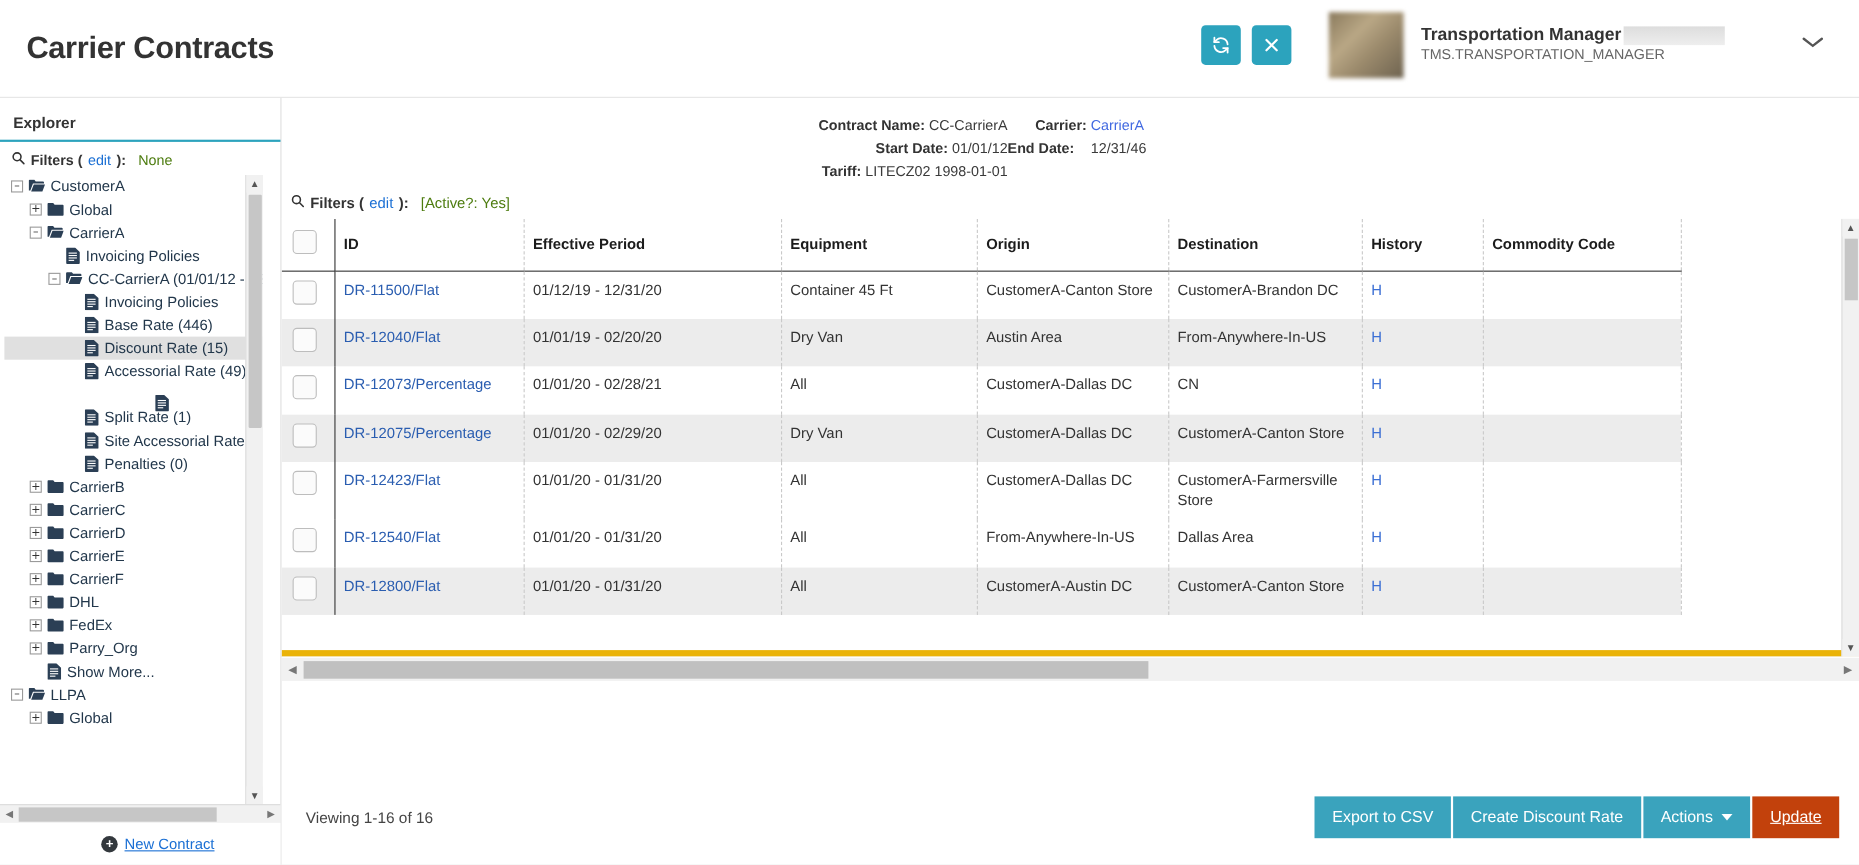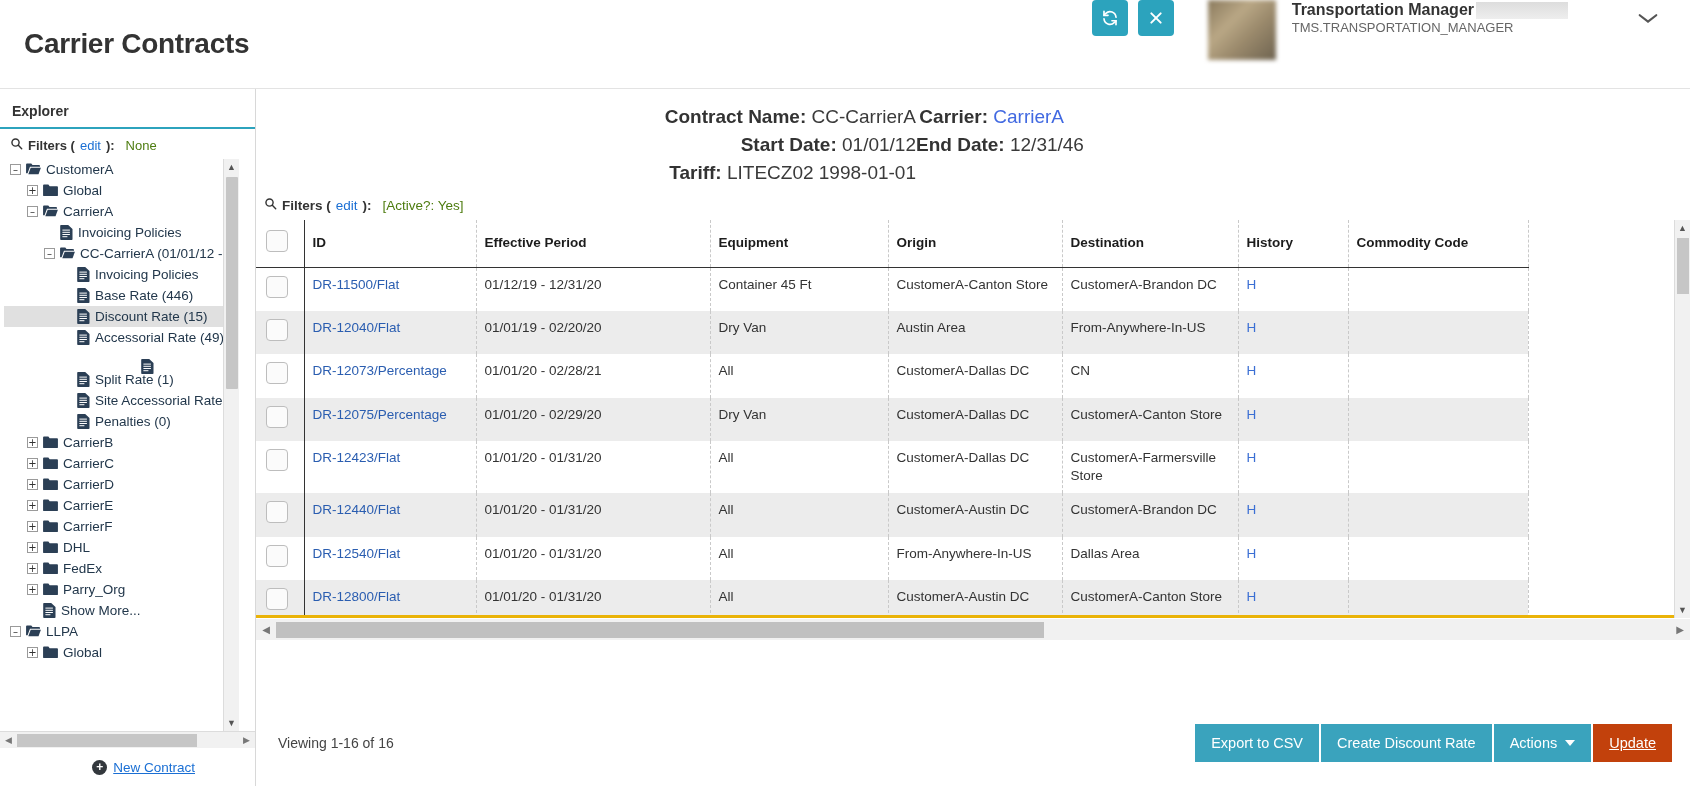--- a/index.html
+++ b/index.html
@@ -24,20 +24,21 @@
     font-weight: bold;
     color: #333333;
     margin-left: 24px;
     letter-spacing: -0.3px;
   }
   .header-right {
     position: absolute;
     right: 0; top: 0;
     height: 81px;
     display: flex;
+    align-items: center;
   }
   .hdr-btn {
     width: 36px; height: 36px;
     background: #2ca3bd;
     border: none;
     border-radius: 4px;
     margin-right: 10px;
     color: #ffffff;
     display: flex; align-items: center; justify-content: center;
     cursor: pointer;
@@ -224,21 +225,21 @@
     flex: 1;
     background: #ffffff;
     padding: 0 0 0 0;
     position: relative;
     overflow: hidden;
   }
   .meta {
     display: grid;
     grid-template-columns: 660px 1fr;
     padding: 14px 0 0 0;
-    font-size: 19px;
+    font-size: 13px;
     color: #333333;
   }
   .meta-cell {
     padding: 3px 0;
     white-space: nowrap;
   }
   .meta-cell.left { text-align: right; padding-right: 0; }
   .meta-cell.right { text-align: left; padding-left: 0; }
   .m-lab { font-weight: bold; }
   .m-val { font-weight: normal; color: #3a3a3a; }
@@ -257,21 +258,21 @@
   
   .grid-outer {
     margin: 0 0 0 0;
     position: relative;
     border-top: 1px solid #ffffff;
   }
   .grid-scroll {
     position: relative;
     overflow: hidden;
     height: 398px;
-    border-bottom: 3px solid #eab308;
+    border-bottom: 6px solid #eab308;
   }
   table.grid {
     border-collapse: collapse;
     width: 1232px;
     table-layout: fixed;
     font-size: 13.5px;
   }
   table.grid th {
     text-align: left;
     font-weight: bold;
@@ -847,30 +848,20 @@
               <tr class="">
                 <td class="chk-col"><span class="cellchk"></span></td>
                 <td><span class="id-link">DR-12423/Flat</span></td>
                 <td>01/01/20 - 01/31/20</td>
                 <td>All</td>
                 <td>CustomerA-Dallas DC</td>
                 <td>CustomerA-Farmersville Store</td>
                 <td><span class="h-link">H</span></td>
                 <td></td>
               </tr>
-              <tr class="alt">
-                <td class="chk-col"><span class="cellchk"></span></td>
-                <td><span class="id-link">DR-12440/Flat</span></td>
-                <td>01/01/20 - 01/31/20</td>
-                <td>All</td>
-                <td>CustomerA-Austin DC</td>
-                <td>CustomerA-Brandon DC</td>
-                <td><span class="h-link">H</span></td>
-                <td></td>
-              </tr>
               <tr class="">
                 <td class="chk-col"><span class="cellchk"></span></td>
                 <td><span class="id-link">DR-12540/Flat</span></td>
                 <td>01/01/20 - 01/31/20</td>
                 <td>All</td>
                 <td>From-Anywhere-In-US</td>
                 <td>Dallas Area</td>
                 <td><span class="h-link">H</span></td>
                 <td></td>
               </tr>

